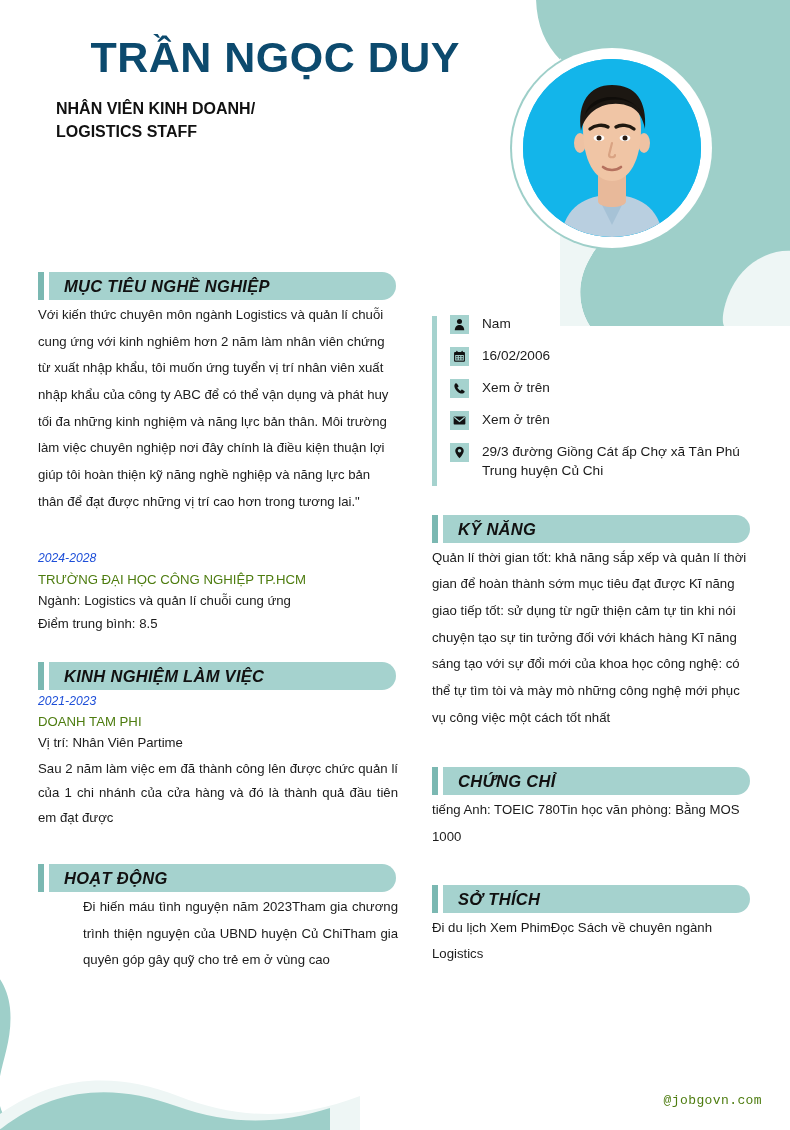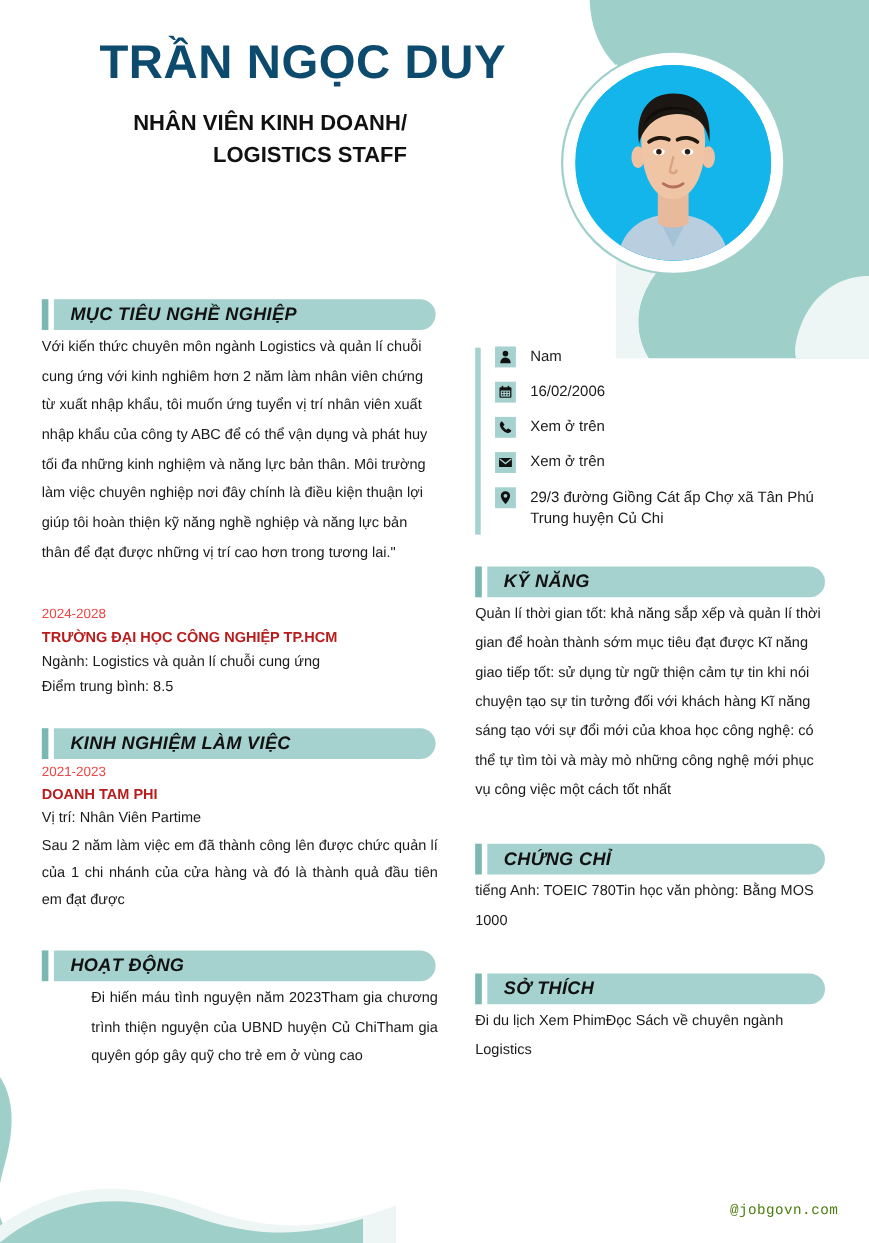--- a/index.html
+++ b/index.html
@@ -35,27 +35,26 @@
     font-size: 43px;
     font-weight: bold;
     letter-spacing: 0.5px;
     color: #0c4a6e;
     line-height: 1.08;
     margin: 0 0 18px 0;
     white-space: nowrap;
     text-align: right;
   }
   #job-title {
-    font-size: 20px;
+    font-size: 16px;
     font-weight: bold;
     color: #111111;
     line-height: 1.42;
-    margin: 0;
+    margin: 16px;
     max-width: 330px;
-    text-align: right;
   }
 
   
   #photo-wrap {
     position: absolute;
     left: 512px;
     top: 48px;
     width: 200px;
     height: 200px;
     z-index: 6;
@@ -140,27 +139,28 @@
     font-size: 13.2px;
     line-height: 2.02;
     color: #1b1b1b;
     margin: 0;
   }
   .justify { text-align: justify; margin-left: 45px; }
 
   .entry { margin: 0 0 2px 0; }
   .entry-date {
     font-size: 12.2px;
-    color: #ef4444;
+    font-style: italic;
+    color: #1d4ed8;
     line-height: 1.6;
   }
   .entry-org {
     font-size: 13.2px;
-    font-weight: bold;
-    color: #b91c1c;
+    font-weight: normal;
+    color: #4d7c0f;
     line-height: 1.62;
   }
   .entry-line {
     font-size: 13.2px;
     color: #1b1b1b;
     line-height: 1.72;
   }
   .entry-desc {
     font-size: 13.2px;
     color: #1b1b1b;

